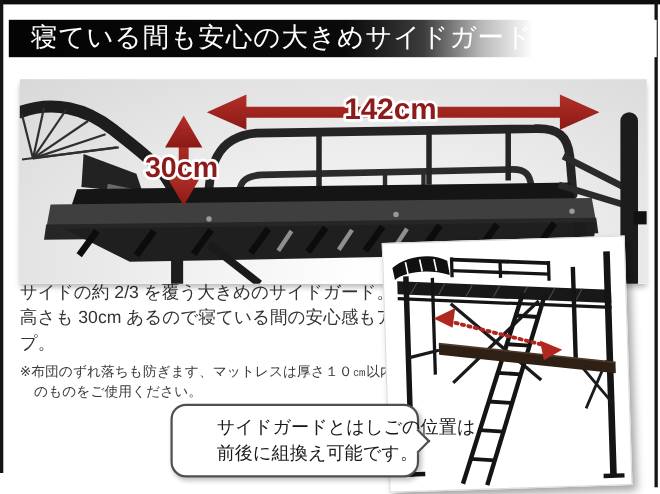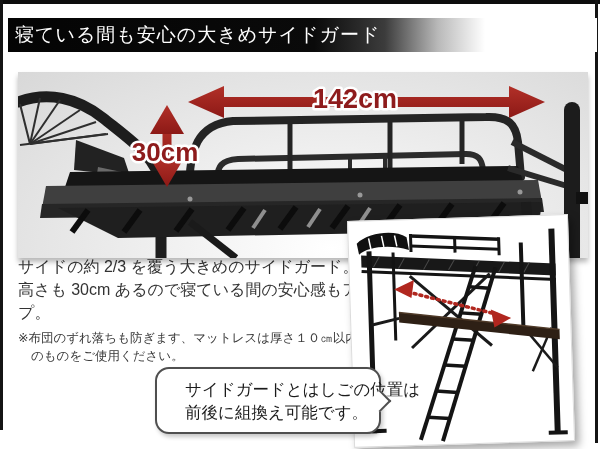--- a/index.html
+++ b/index.html
@@ -10,21 +10,21 @@
   }
   .top-bar{position:absolute;left:0;top:0;width:600px;height:4px;background:#0d0d0d;}
   .side-border-left{position:absolute;left:0;top:0;width:3px;height:430px;background:#141414;}
   .side-border-right{position:absolute;left:595px;top:0;width:3px;height:443px;background:#141414;}
   .banner{
     position:absolute;left:8px;top:18px;width:589px;height:34px;
     background:linear-gradient(to right,#040404 0%,#0a0a0a 52%,#3c3c3c 64%,#b9b9b9 73%,#ffffff 81%);
   }
   .banner-title{
     color:#ffffff;font-family:"Liberation Serif","DejaVu Serif",serif;
-    font-size:19px;line-height:34px;padding-left:7px;letter-spacing:1px;white-space:nowrap;
+    font-size:24px;line-height:34px;padding-left:20px;letter-spacing:1px;white-space:nowrap;
   }
   .photo{
     position:absolute;left:18px;top:72px;width:570px;height:186px;
     background:radial-gradient(ellipse at 55% 95%,#ffffff 0%,#ededed 45%,#d8d8d8 100%);
     box-shadow:0 4px 5px rgba(0,0,0,0.28);
     z-index:1;
   }
   .photo svg{display:block;}
   .desc{
     position:absolute;left:18px;top:255px;width:360px;
@@ -42,21 +42,21 @@
     transform:rotate(-1.8deg);transform-origin:top left;
     z-index:2;
   }
   .callout{
     position:absolute;left:155px;top:367px;width:222px;height:63px;
     background:#ffffff;border:2px solid #4f4f4f;border-radius:14px;
     box-shadow:2px 3px 4px rgba(0,0,0,0.22);
     z-index:3;
   }
   .callout-text{
-    padding:9px 0 0 28px;font-size:16.5px;line-height:23px;color:#1a1a1a;white-space:nowrap;
+    padding:9px 0 0 28px;font-size:16.5px;line-height:23px;color:#1a1a1a;white-space:nowrap;margin-left:12px;
   }
   .callout-pointer{
     position:absolute;right:-9px;top:24px;width:14px;height:14px;background:#ffffff;
     border-top:2px solid #4f4f4f;border-right:2px solid #4f4f4f;
     transform:rotate(45deg);
   }
 </style>
 </head>
 <body>
 

